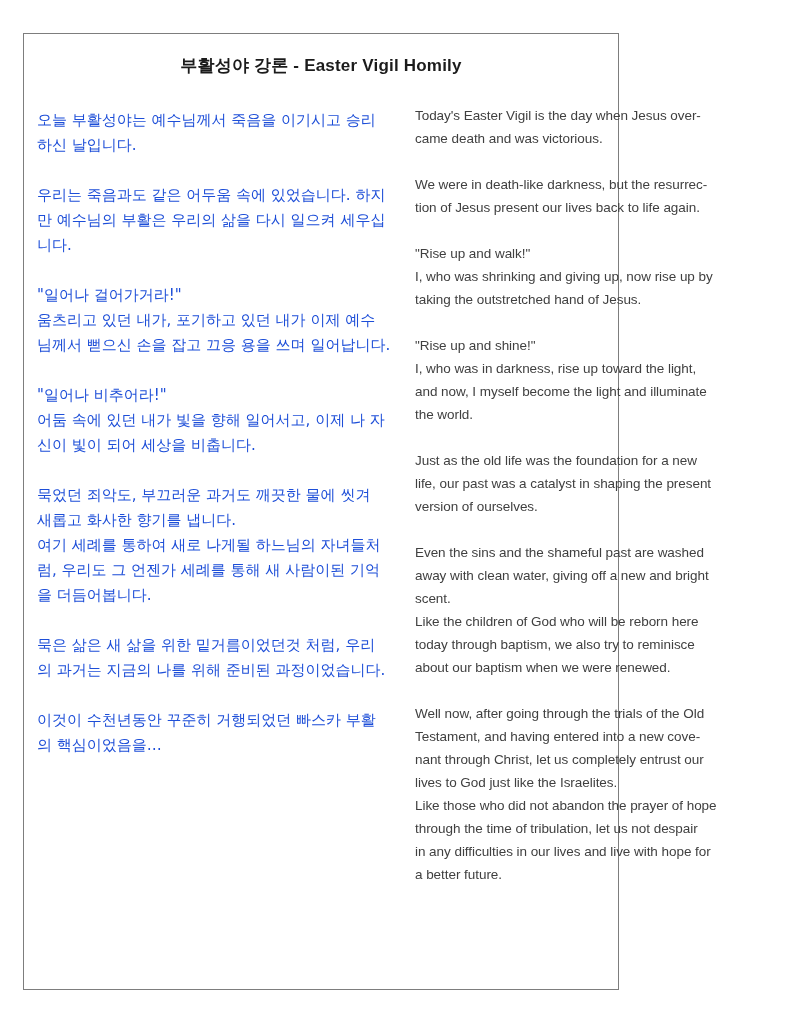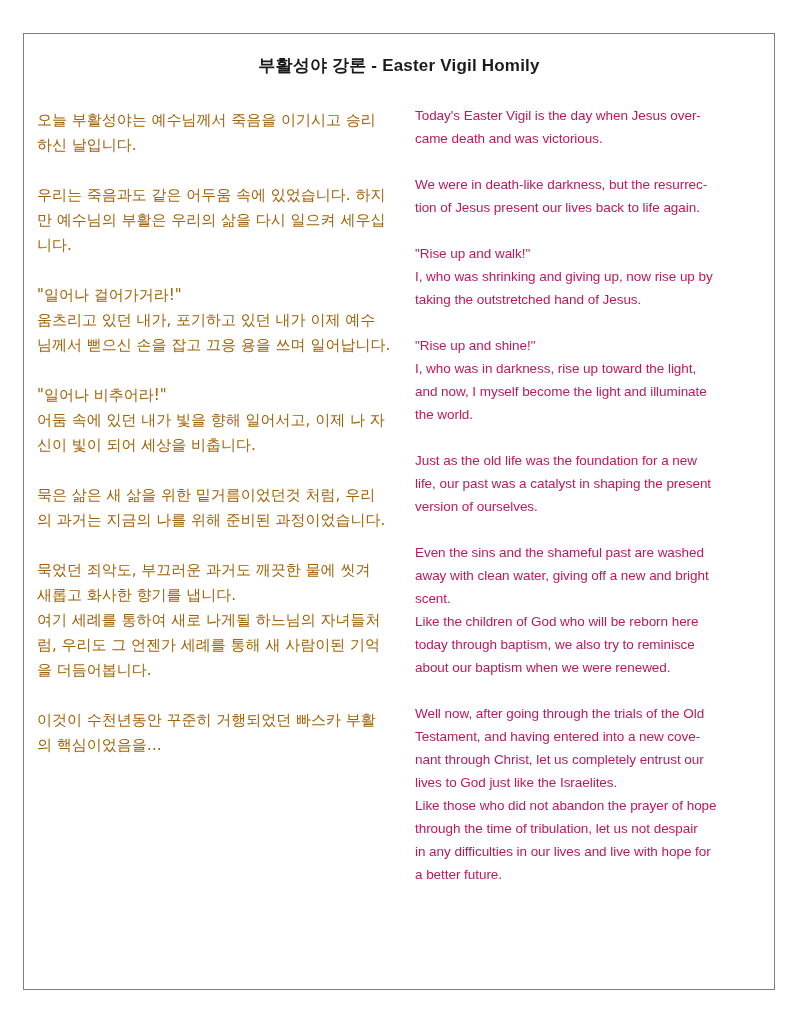--- a/index.html
+++ b/index.html
@@ -8,21 +8,21 @@
     background: #ffffff;
     width: 791px;
     height: 1024px;
     overflow: hidden;
     font-family: "Liberation Sans", sans-serif;
   }
   .sheet {
     position: absolute;
     left: 23px;
     top: 33px;
-    width: 752px;
+    width: 596px;
     height: 957px;
     box-sizing: border-box;
     border: 1px solid #7d7d7d;
     background: #ffffff;
   }
   .title {
     position: absolute;
     left: 0;
     right: 0;
     top: 20px;
@@ -37,31 +37,31 @@
     margin: 0;
     white-space: pre-line;
     overflow-wrap: break-word;
   }
   .col-ko {
     left: 13px;
     top: 74px;
     width: 362px;
     font-size: 15px;
     line-height: 25px;
-    color: #a16207;
+    color: #1d4ed8;
     font-family: "DejaVu Sans", "Liberation Sans", sans-serif;
   }
   .col-ko p { margin-bottom: 25px; }
   .col-en {
     left: 391px;
     top: 70px;
     width: 342px;
     font-size: 13.5px;
     line-height: 23px;
-    color: #be185d;
+    color: #404040;
     letter-spacing: -0.05px;
   }
   .col-en p { margin-bottom: 23px; }
 </style>
 </head>
 <body>
 
 <div class="sheet">
 
   <div class="title">부활성야 강론 - Easter Vigil Homily</div>
@@ -71,27 +71,27 @@
 하신 날입니다.</p>
     <p>우리는 죽음과도 같은 어두움 속에 있었습니다. 하지
 만 예수님의 부활은 우리의 삶을 다시 일으켜 세우십
 니다.</p>
     <p>"일어나 걸어가거라!"
 움츠리고 있던 내가, 포기하고 있던 내가 이제 예수
 님께서 뻗으신 손을 잡고 끄응 용을 쓰며 일어납니다.</p>
     <p>"일어나 비추어라!"
 어둠 속에 있던 내가 빛을 향해 일어서고, 이제 나 자
 신이 빛이 되어 세상을 비춥니다.</p>
-    <p>묵은 삶은 새 삶을 위한 밑거름이었던것 처럼, 우리
-의 과거는 지금의 나를 위해 준비된 과정이었습니다.</p>
     <p>묵었던 죄악도, 부끄러운 과거도 깨끗한 물에 씻겨
 새롭고 화사한 향기를 냅니다.
 여기 세례를 통하여 새로 나게될 하느님의 자녀들처
 럼, 우리도 그 언젠가 세례를 통해 새 사람이된 기억
 을 더듬어봅니다.</p>
+    <p>묵은 삶은 새 삶을 위한 밑거름이었던것 처럼, 우리
+의 과거는 지금의 나를 위해 준비된 과정이었습니다.</p>
     <p>이것이 수천년동안 꾸준히 거행되었던 빠스카 부활
 의 핵심이었음을…</p>
   </div>
 
   <div class="col col-en">
     <p>Today's Easter Vigil is the day when Jesus over-
 came death and was victorious.</p>
     <p>We were in death-like darkness, but the resurrec-
 tion of Jesus present our lives back to life again.</p>
     <p>"Rise up and walk!"

